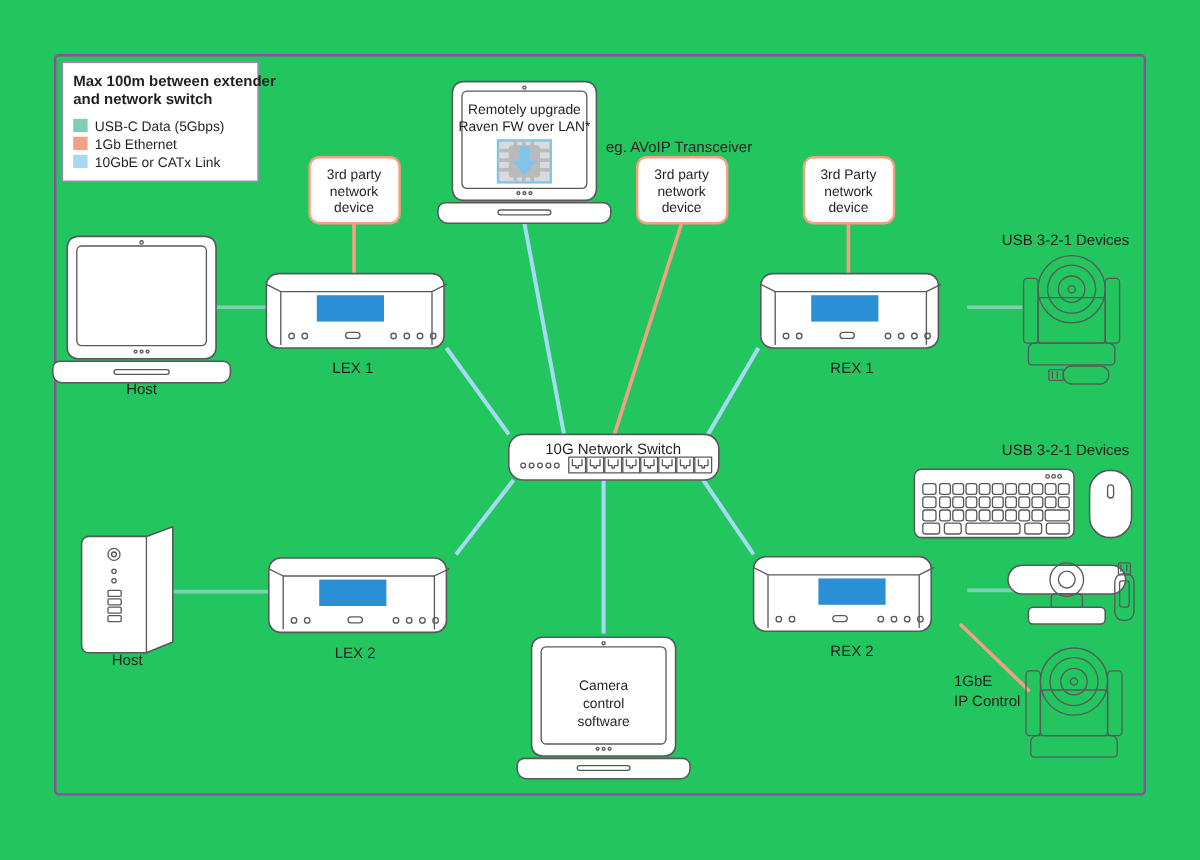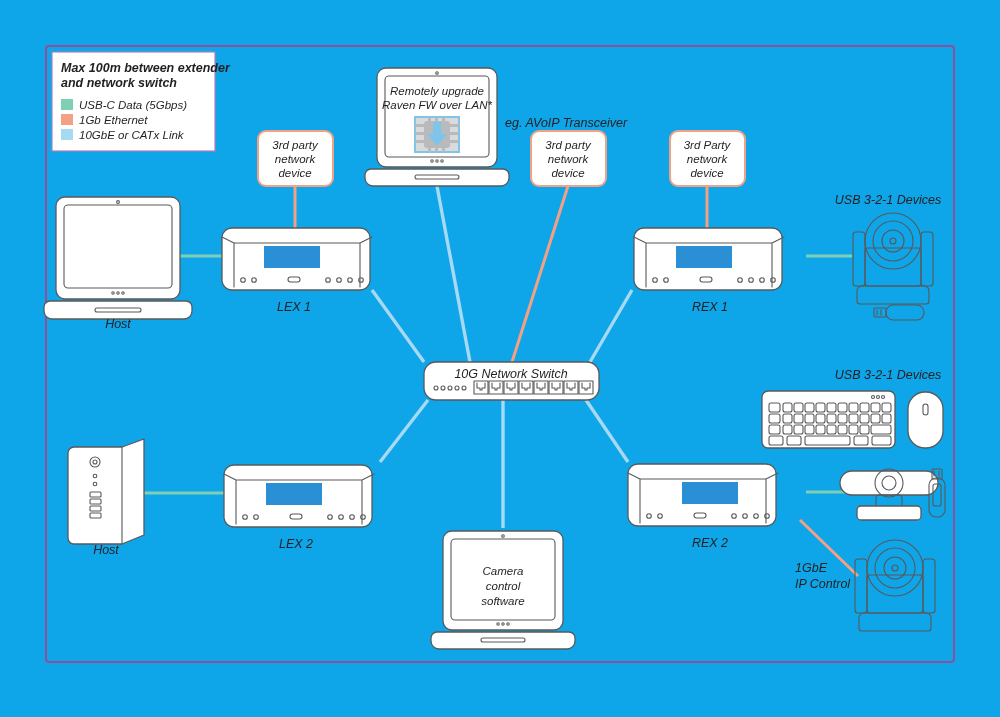--- a/index.html
+++ b/index.html
@@ -1,17 +1,17 @@
 <!DOCTYPE html>
 <html><head>
 <meta charset="utf-8">
 <style>
   html,body{margin:0;padding:0;background:#ffffff;}
   body{width:1000px;height:717px;font-family:"Liberation Sans",sans-serif;-webkit-font-smoothing:antialiased;}
-  #stage{position:relative;width:1000px;height:717px;overflow:hidden;background:#0ea5e9;font-style:italic;}
+  #stage{position:relative;width:1000px;height:717px;overflow:hidden;background:#22c55e;}
   svg#diagram{position:absolute;left:0;top:0;width:1000px;height:717px;}
 
   .frame{fill:none;stroke:#8e4f9e;stroke-width:2;}
   .legendbox{fill:#ffffff;stroke:#b07ec0;stroke-width:1.2;}
   .dev{fill:#ffffff;stroke:#58595b;stroke-width:1.3;stroke-linejoin:round;stroke-linecap:round;}
   .devthin{fill:none;stroke:#58595b;stroke-width:1.1;stroke-linejoin:round;stroke-linecap:round;}
   .devfill{fill:#ffffff;stroke:#58595b;stroke-width:1.1;}
   .screenblue{fill:#2b8fd6;stroke:none;}
   .lbl{font-size:12.5px;fill:#231f20;font-family:"Liberation Sans",sans-serif;}
   .lbl-sm{font-size:11.5px;fill:#231f20;font-family:"Liberation Sans",sans-serif;}

